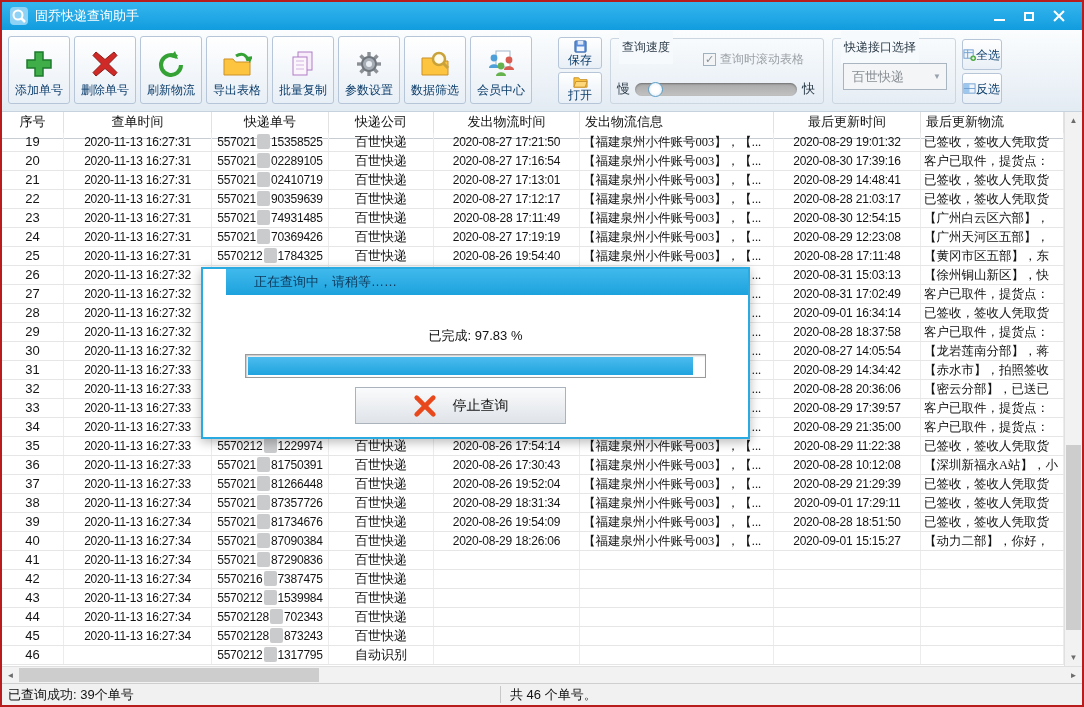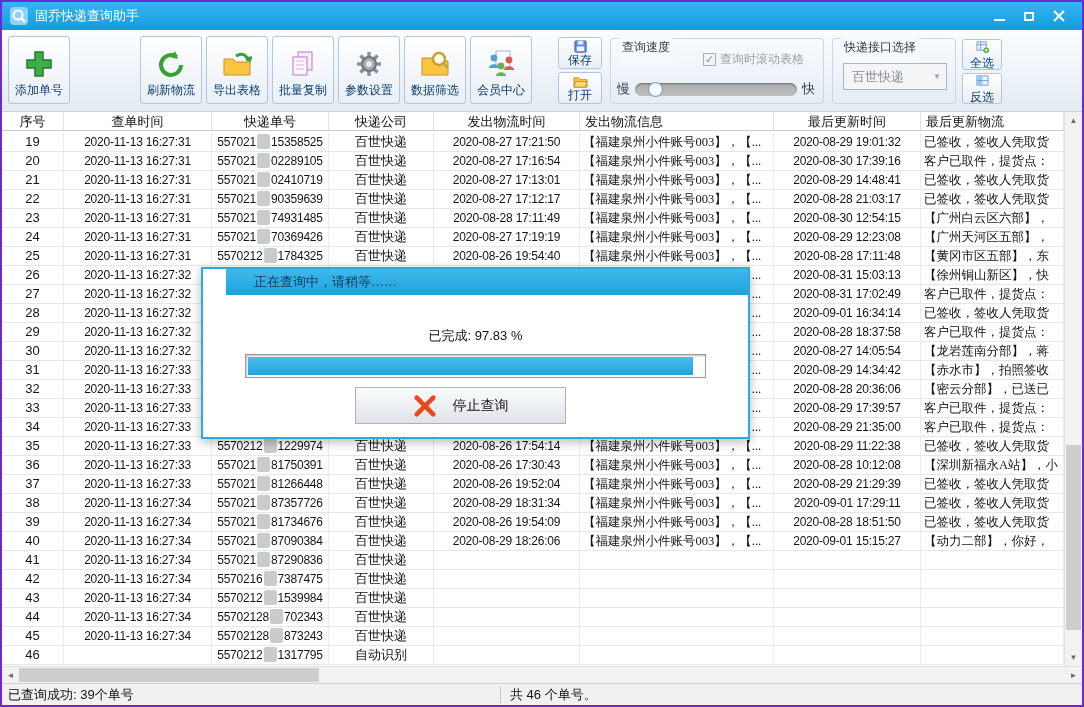--- a/index.html
+++ b/index.html
@@ -1,18 +1,18 @@
 <!DOCTYPE html>
 <html><head>
 <meta charset="utf-8">
 <style>
   * { box-sizing: border-box; margin: 0; padding: 0; }
   html,body { background:#9aa7b0; }
   body { font-family:"Liberation Sans","DejaVu Sans",sans-serif; }
-  .window { position:relative; width:1084px; height:707px; border:2px solid #6d28d9; background:#1d4ed8; overflow:hidden; }
+  .window { position:relative; width:1084px; height:707px; border:2px solid #b91c1c; background:#1d4ed8; overflow:hidden; }
 
   
   .titlebar { position:absolute; top:0; left:0; right:0; height:28px; background:linear-gradient(#36b6ef,#119cde); display:flex; align-items:center; padding:0 8px; }
   .app-icon { width:18px; height:18px; margin-right:7px; flex:0 0 auto; }
   .title-text { color:#fff; font-size:13px; }
   .win-controls { margin-left:auto; display:flex; }
   .win-btn { width:30px; height:22px; display:flex; align-items:center; justify-content:center; cursor:pointer; }
   .glyph-min { width:11px; height:2px; background:#fff; margin-top:8px; }
   .glyph-max { width:10px; height:9px; border:2px solid #fff; }
   .glyph-close { position:relative; width:12px; height:12px; }
@@ -32,27 +32,27 @@
   .chkrow { position:absolute; top:12px; left:92px; display:flex; align-items:center; cursor:pointer; }
   .chkbox { width:13px; height:13px; border:1px solid #9fb0bf; background:#f2f4f6; font-size:11px; line-height:11px; color:#8a9096; text-align:center; margin-right:4px; }
   .chklabel { font-size:12px; color:#9aa0a6; }
   .sliderrow { position:absolute; top:41px; left:6px; right:8px; display:flex; align-items:center; }
   .slideend { font-size:13px; color:#2b3a47; }
   .slidetrack { position:relative; flex:1; height:13px; margin:0 5px; border-radius:7px; background:linear-gradient(#a9a9a9,#c2c2c2); box-shadow:inset 0 1px 2px rgba(0,0,0,.35); cursor:pointer; }
   .slidethumb { position:absolute; top:-1px; width:15px; height:15px; border-radius:50%; background:radial-gradient(#ffffff 40%,#cfe6f4); border:1px solid #5e9fc9; }
   .combo { position:absolute; top:24px; left:10px; width:104px; height:27px; border:1px solid #a9b6c2; background:#f4f5f6; display:flex; align-items:center; cursor:pointer; }
   .combo .cval { flex:1; font-size:13px; color:#8a9096; padding-left:8px; }
   .combo .carrow { width:18px; font-size:8px; color:#98a2ac; text-align:center; }
-  .selbtn { position:absolute; left:960px; width:40px; height:31px; background:linear-gradient(#ffffff,#e8eff6); border:1px solid #b6c6d8; border-radius:3px; display:flex; flex-direction:column; align-items:center; justify-content:space-between; cursor:pointer; }
+  .selbtn { position:absolute; left:960px; width:40px; height:31px; background:linear-gradient(#ffffff,#e8eff6); border:1px solid #b6c6d8; border-radius:3px; display:flex; flex-direction:row; align-items:center; justify-content:flex-start; cursor:pointer; }
   .selbtn .tlabel { font-size:12px; color:#0b3d6b; line-height:12px; }
 
   
   .tablewrap { position:absolute; top:110px; left:0; right:0; bottom:22px; background:#fff; }
   .grid-row { display:grid; grid-template-columns:62px 148px 117px 105px 146px 194px 147px minmax(0,1fr); }
-  .thead { position:absolute; top:0; left:0; right:18px; height:19px; border-bottom:1px solid #c8cdd3; background:#fff; }
+  .thead { position:absolute; top:0; left:0; right:18px; height:27px; border-bottom:1px solid #c8cdd3; background:#fff; }
   .hcell { font-size:13px; color:#111; text-align:center; line-height:20px; border-right:1px solid #e2e2e2; overflow:hidden; white-space:nowrap; cursor:pointer; }
   .hcell.left { text-align:left; padding-left:5px; }
   .tbody { position:absolute; top:21px; left:0; right:18px; bottom:17px; overflow:hidden; }
   .trow { height:19px; border-bottom:1px solid #e6e6e6; cursor:pointer; }
   .cell { font-size:13px; color:#141414; line-height:18px; text-align:center; border-right:1px solid #ececec; overflow:hidden; white-space:nowrap; padding:0 3px; }
   .cell.left { text-align:left; }
   .cell.num { font-size:12px; letter-spacing:-0.2px; }
   .cell.info { font-size:12.5px;font-family:Liberation Serif, serif; }
   .censor { display:inline-block; width:13px; height:15px; background:#c9cbcd; border-radius:2px; vertical-align:-3px; margin:0 1px; }
 
@@ -106,20 +106,26 @@
         </div>
     </div>
   </div>
 
   <div class="toolbar">
     <div class="tbtn" style="left:6px">
       <svg width="30" height="30" viewBox="0 0 30 30">
           <path d="M11 3h8v8h8v8h-8v8h-8v-8H3v-8h8z" fill="#3fae49" stroke="#1e7a2e" stroke-width="1.5"></path>
         </svg>
       <span class="tlabel">添加单号</span>
+    </div>
+    <div class="tbtn" style="left:72px">
+      <svg width="30" height="30" viewBox="0 0 30 30">
+          <path d="M6 3 L15 10.5 L24 3 L27 6.5 L18.5 15 L27 23.5 L24 27 L15 19.5 L6 27 L3 23.5 L11.5 15 L3 6.5 Z" fill="#cf2a27" stroke="#8e1b18"></path>
+        </svg>
+      <span class="tlabel">删除单号</span>
     </div>
     <div class="tbtn" style="left:138px">
       <svg width="30" height="30" viewBox="0 0 30 30">
           <path d="M25 16a10 10 0 1 1-4.2-8.2" fill="none" stroke="#35a235" stroke-width="4"></path>
           <path d="M19 2l3 8-8-2z" fill="#35a235"></path>
         </svg>
       <span class="tlabel">刷新物流</span>
     </div>
     <div class="tbtn" style="left:204px">
       <svg width="30" height="30" viewBox="0 0 30 30">

